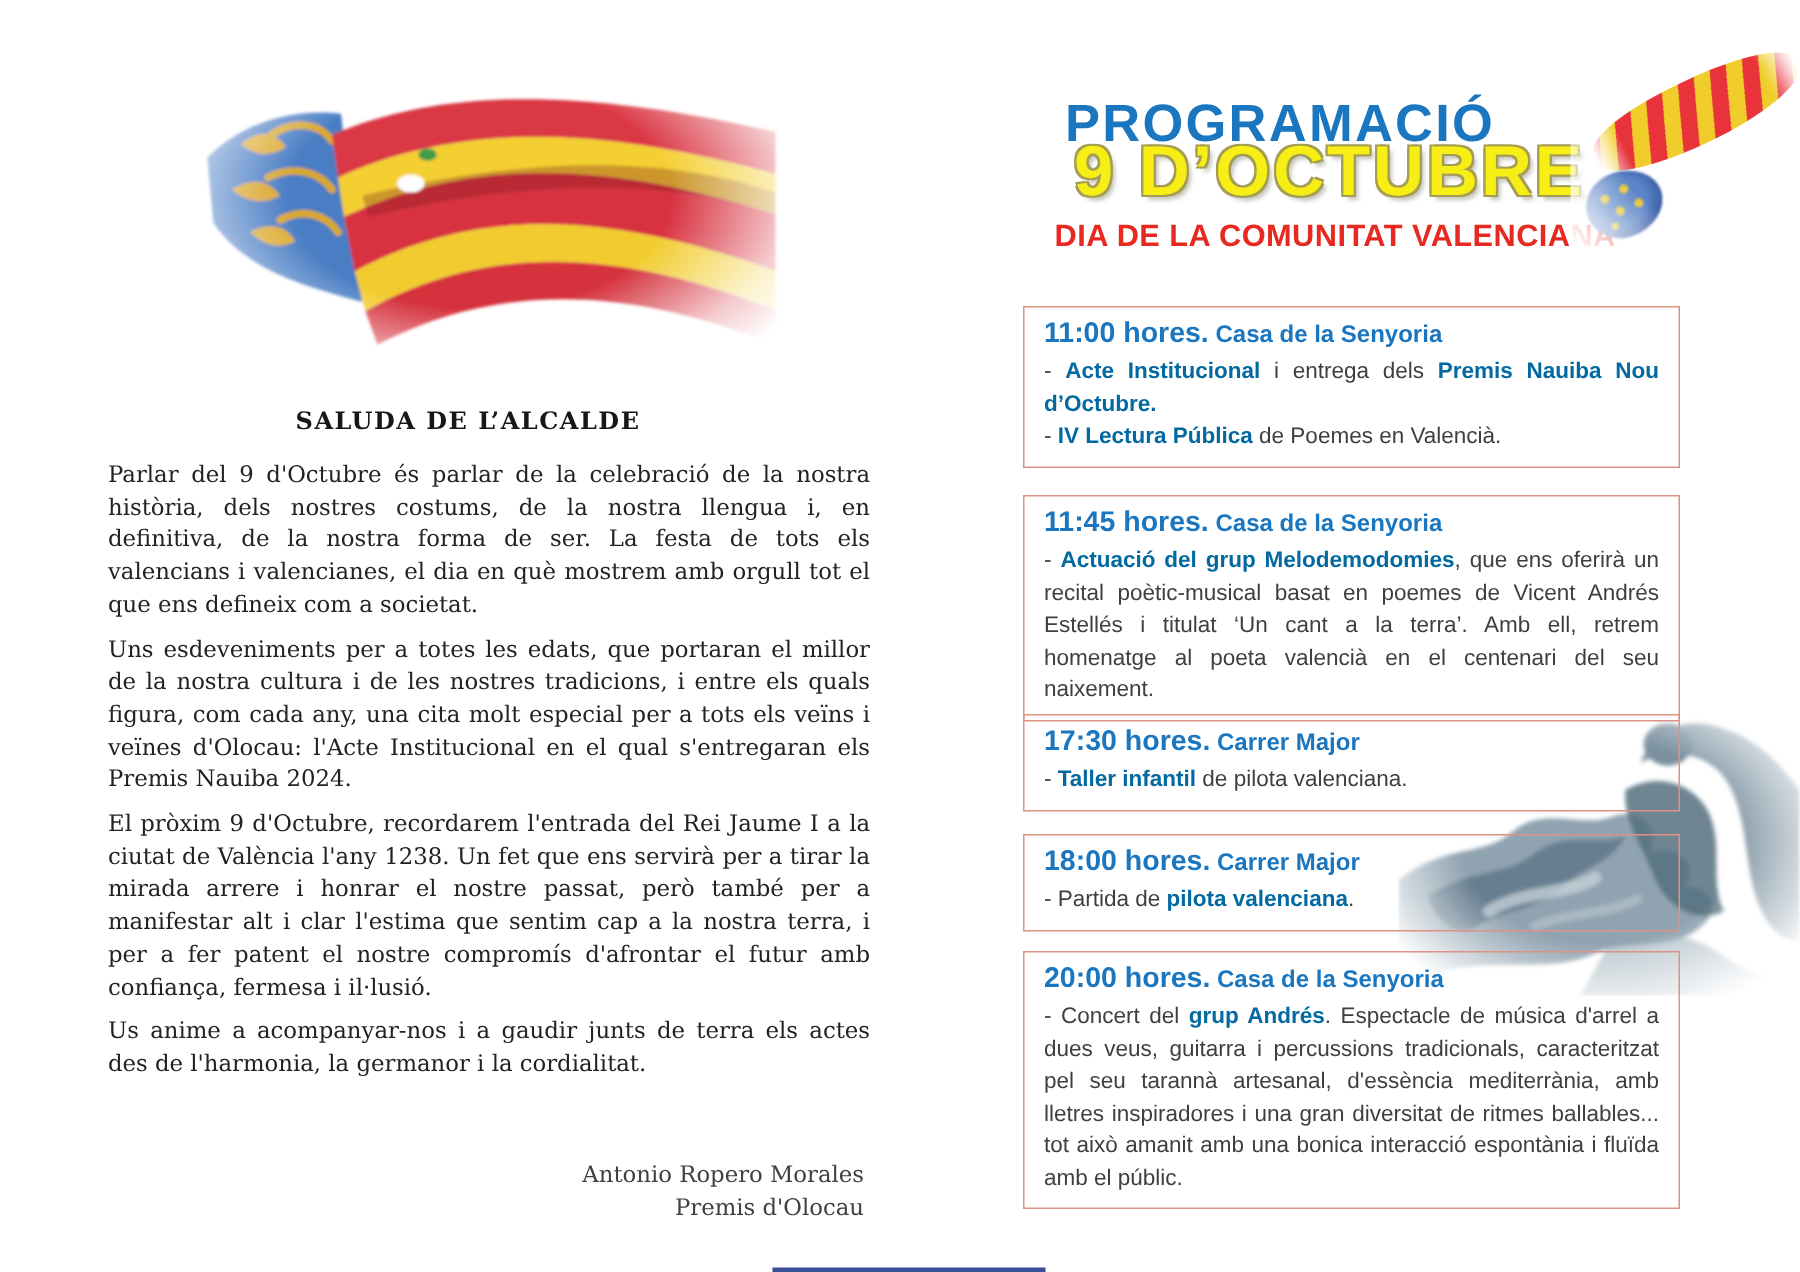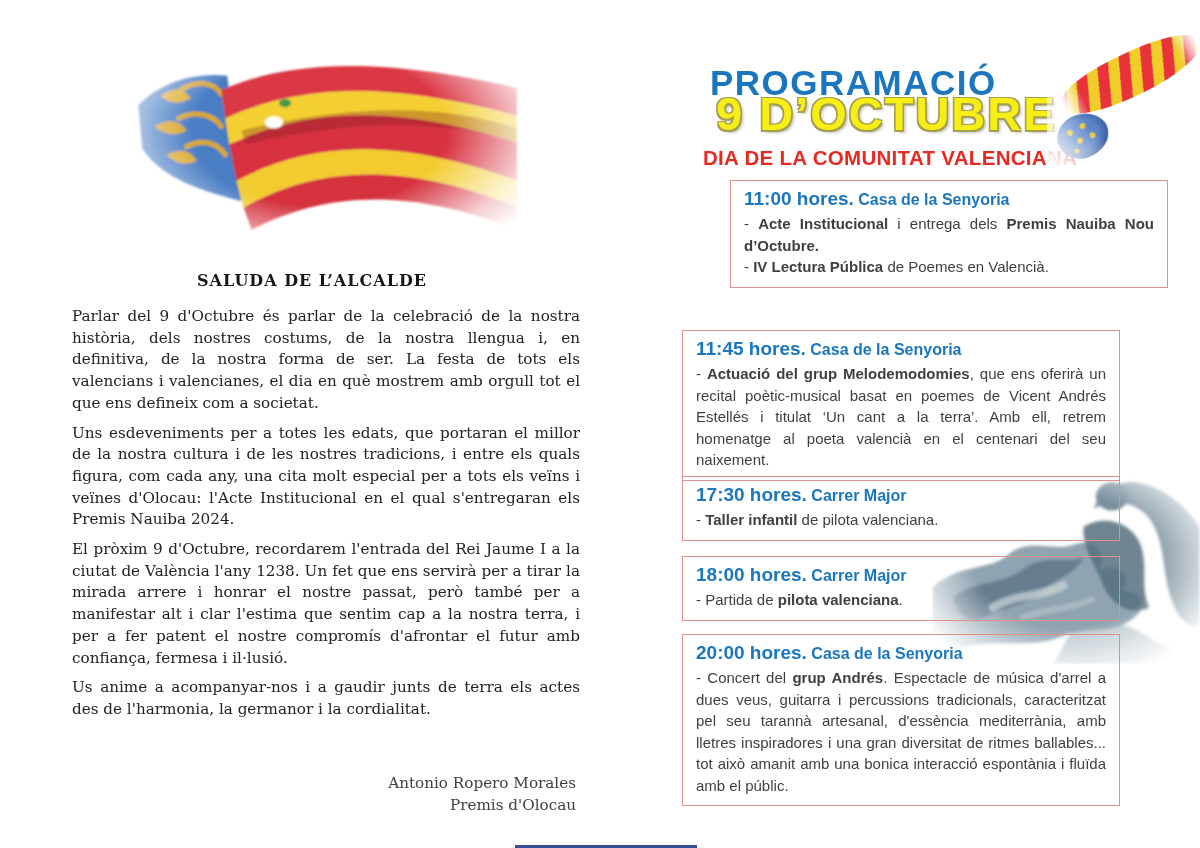--- a/index.html
+++ b/index.html
@@ -56,22 +56,22 @@
 
   .statue-wrap{position:absolute;left:292px;top:466px;width:268px;height:198px;z-index:1;}
   .statue-wrap svg{width:100%;height:100%;}
 
   .event-box{position:absolute;left:42px;width:438px;box-sizing:border-box;z-index:2;
     border:1px solid #dd9187;background:transparent;padding:7px 13px 9px 13px;}
   .event-head{margin:0 0 3px 0;color:#1b76c0;white-space:nowrap;}
   .event-time{font-size:19px;font-weight:bold;}
   .event-place{font-size:16px;font-weight:bold;}
   .event-line{margin:0;font-size:15px;line-height:21.5px;color:#3f3f3f;text-align:justify;}
-  .event-line .b{font-weight:bold;color:#404040;}
-  .ev1{top:180px;margin-left:48px;} .ev2{top:330px;} .ev3{top:476px;} .ev4{top:556px;} .ev5{top:634px;}
+  .event-line .b{font-weight:bold;color:#0369a1;}
+  .ev1{top:204px;} .ev2{top:330px;} .ev3{top:476px;} .ev4{top:556px;} .ev5{top:634px;}
 
   .bottom-strip{position:absolute;left:515px;top:845px;width:182px;height:3px;
     background:#3a4f9a;z-index:6;}
 </style>
 </head>
 <body>
 
 <div class="sheet">
 
   <section class="page page-left">

